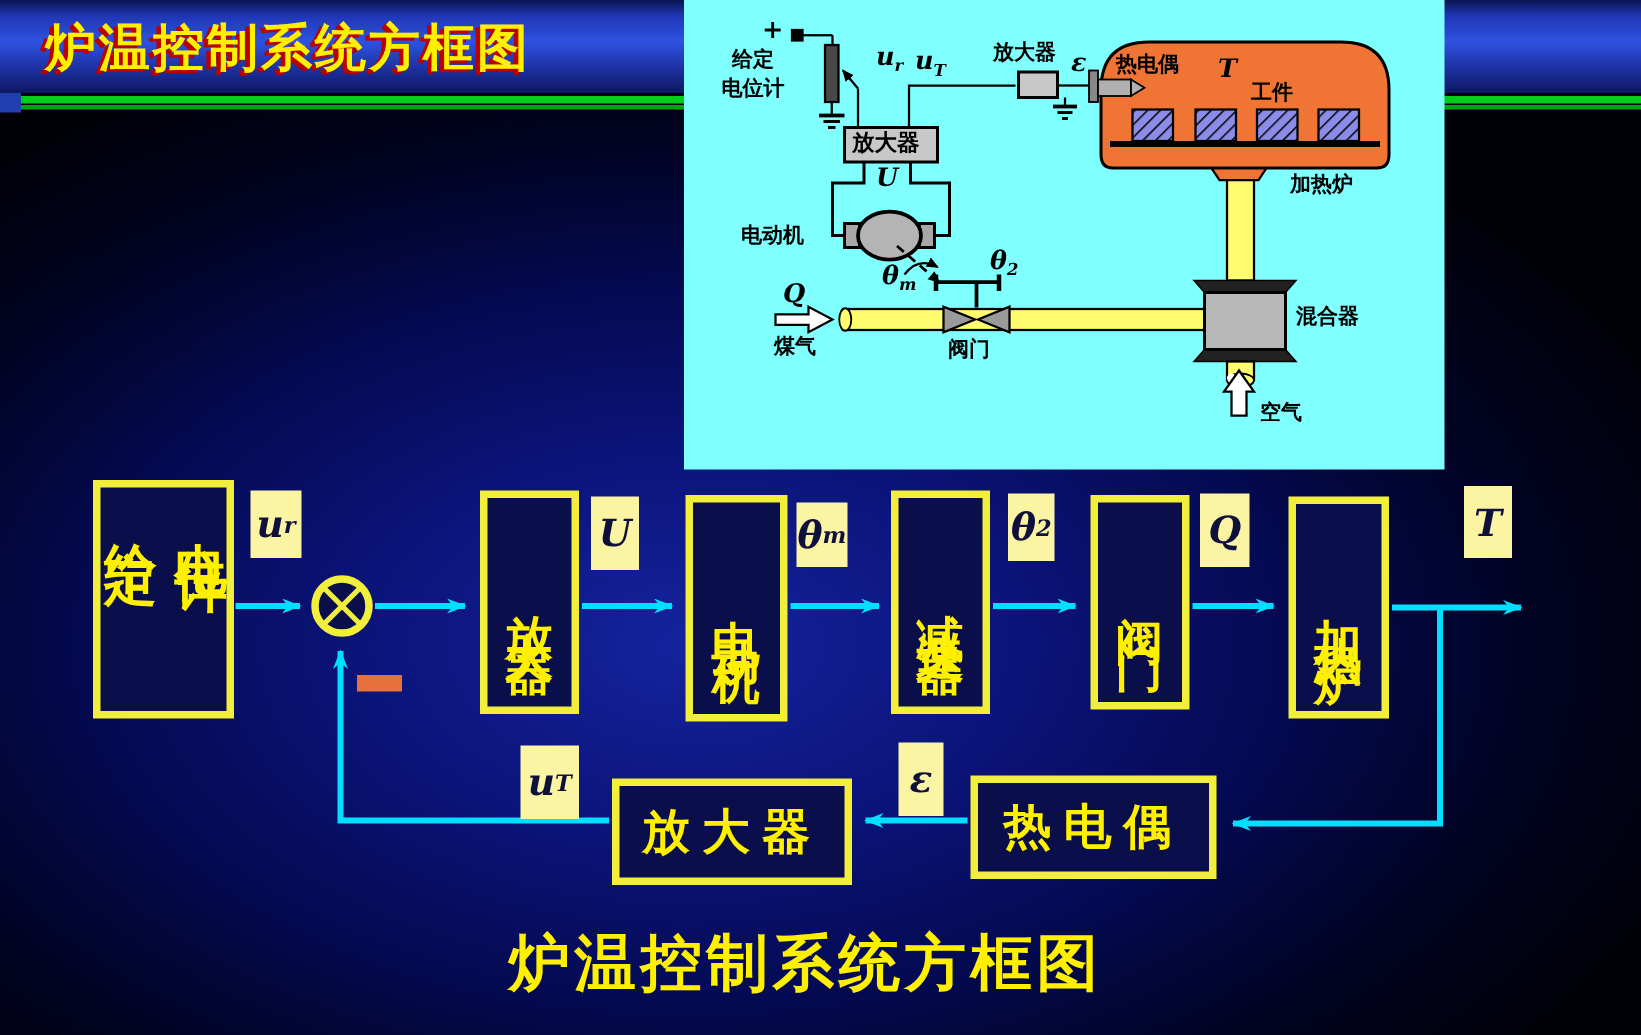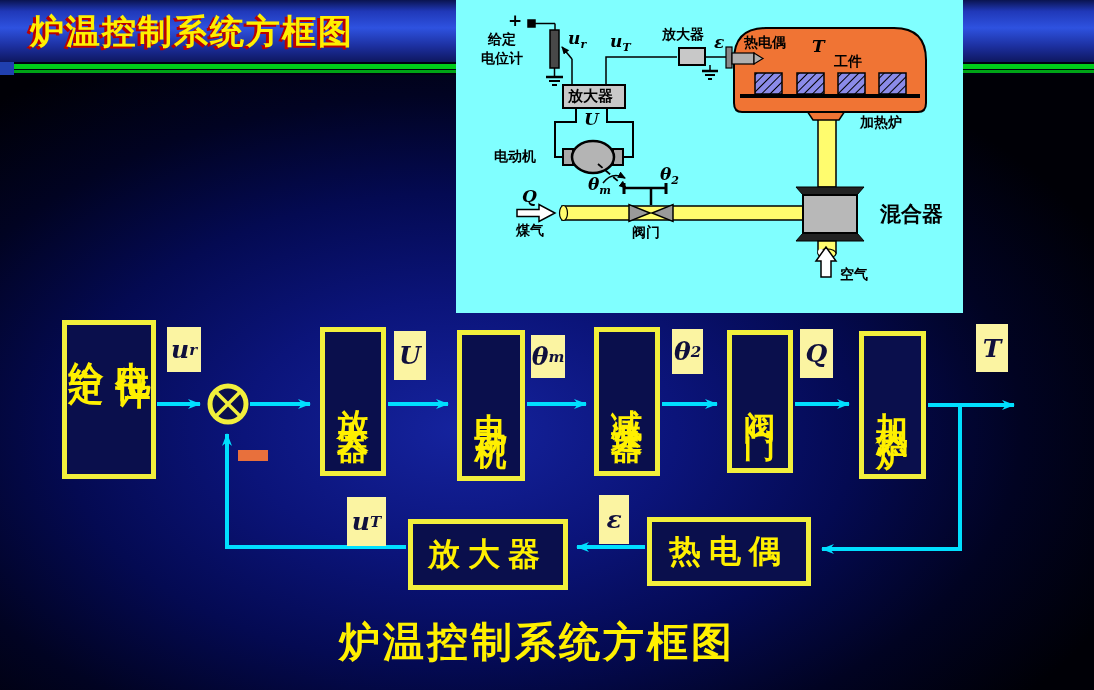--- a/index.html
+++ b/index.html
@@ -215,35 +215,35 @@
         <line x1="252" y1="79" x2="256" y2="79" stroke-width="2"></line>
         <rect x="270" y="47" width="6" height="21" fill="#888" stroke-width="1.2"></rect>
         <rect x="276" y="53" width="22" height="11" fill="#B0B0B0" stroke-width="1.2"></rect>
         <polygon points="298,53 307,58.5 298,64" fill="#B0B0B0" stroke-width="1.2"></polygon>
       </g>
     </svg>
 
     <div class="ins-math" style="left:52px;top:10px;font-style:normal;">+</div>
     <div class="ins-label" style="left:32px;top:31px;">给定</div>
     <div class="ins-label" style="left:25px;top:50px;">电位计</div>
-    <div class="ins-math" style="left:112px;top:28px;"><span>u</span><sub>r</sub></div>
+    <div class="ins-math" style="left:128px;top:28px;"><span>u</span><sub>r</sub></div>
     <div class="ins-math" style="left:154px;top:31px;"><span>u</span><sub>T</sub></div>
     <div class="ins-label" style="left:206px;top:26px;">放大器</div>
     <div class="ins-math" style="left:258px;top:32px;">ε</div>
     <div class="ins-label" style="left:288px;top:34px;">热电偶</div>
     <div class="ins-math" style="left:356px;top:36px;">T</div>
     <div class="ins-label" style="left:378px;top:53px;">工件</div>
     <div class="ins-label" style="left:404px;top:114px;">加热炉</div>
     <div class="ins-label" style="left:112px;top:87px;font-size:15px;">放大器</div>
     <div class="ins-math" style="left:128px;top:109px;">U</div>
     <div class="ins-label" style="left:38px;top:148px;">电动机</div>
     <div class="ins-math" style="left:132px;top:174px;"><span>θ</span><sub>m</sub></div>
     <div class="ins-math" style="left:204px;top:164px;"><span>θ</span><sub>2</sub></div>
     <div class="ins-math" style="left:66px;top:186px;">Q</div>
     <div class="ins-label" style="left:60px;top:222px;">煤气</div>
     <div class="ins-label" style="left:176px;top:224px;">阀门</div>
-    <div class="ins-label" style="left:424px;top:202px;font-size:21px;">混合器</div>
+    <div class="ins-label" style="left:408px;top:202px;font-size:14px;">混合器</div>
     <div class="ins-label" style="left:384px;top:250px;margin-top:16px;">空气</div>
   </div>
 
   <div class="bottom-caption">炉温控制系统方框图</div>
 
 </div>
 
 </body></html>

